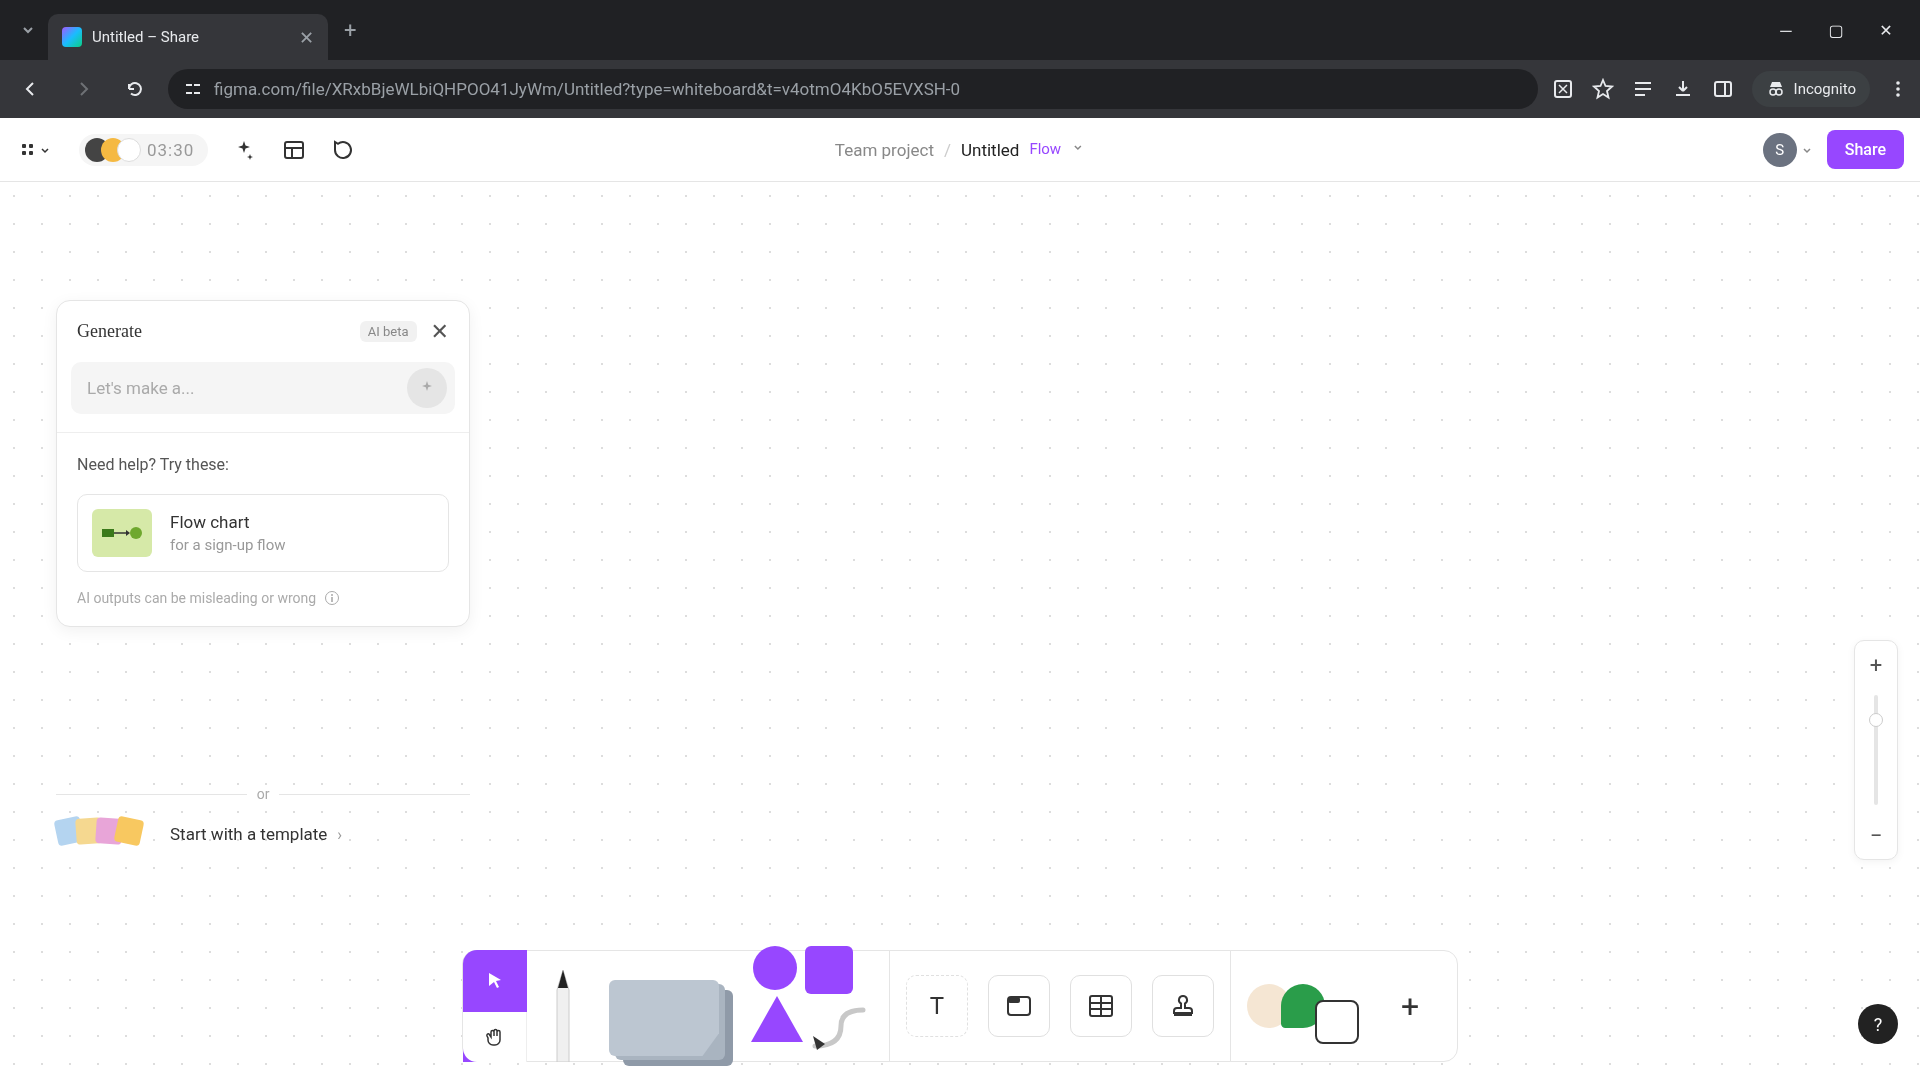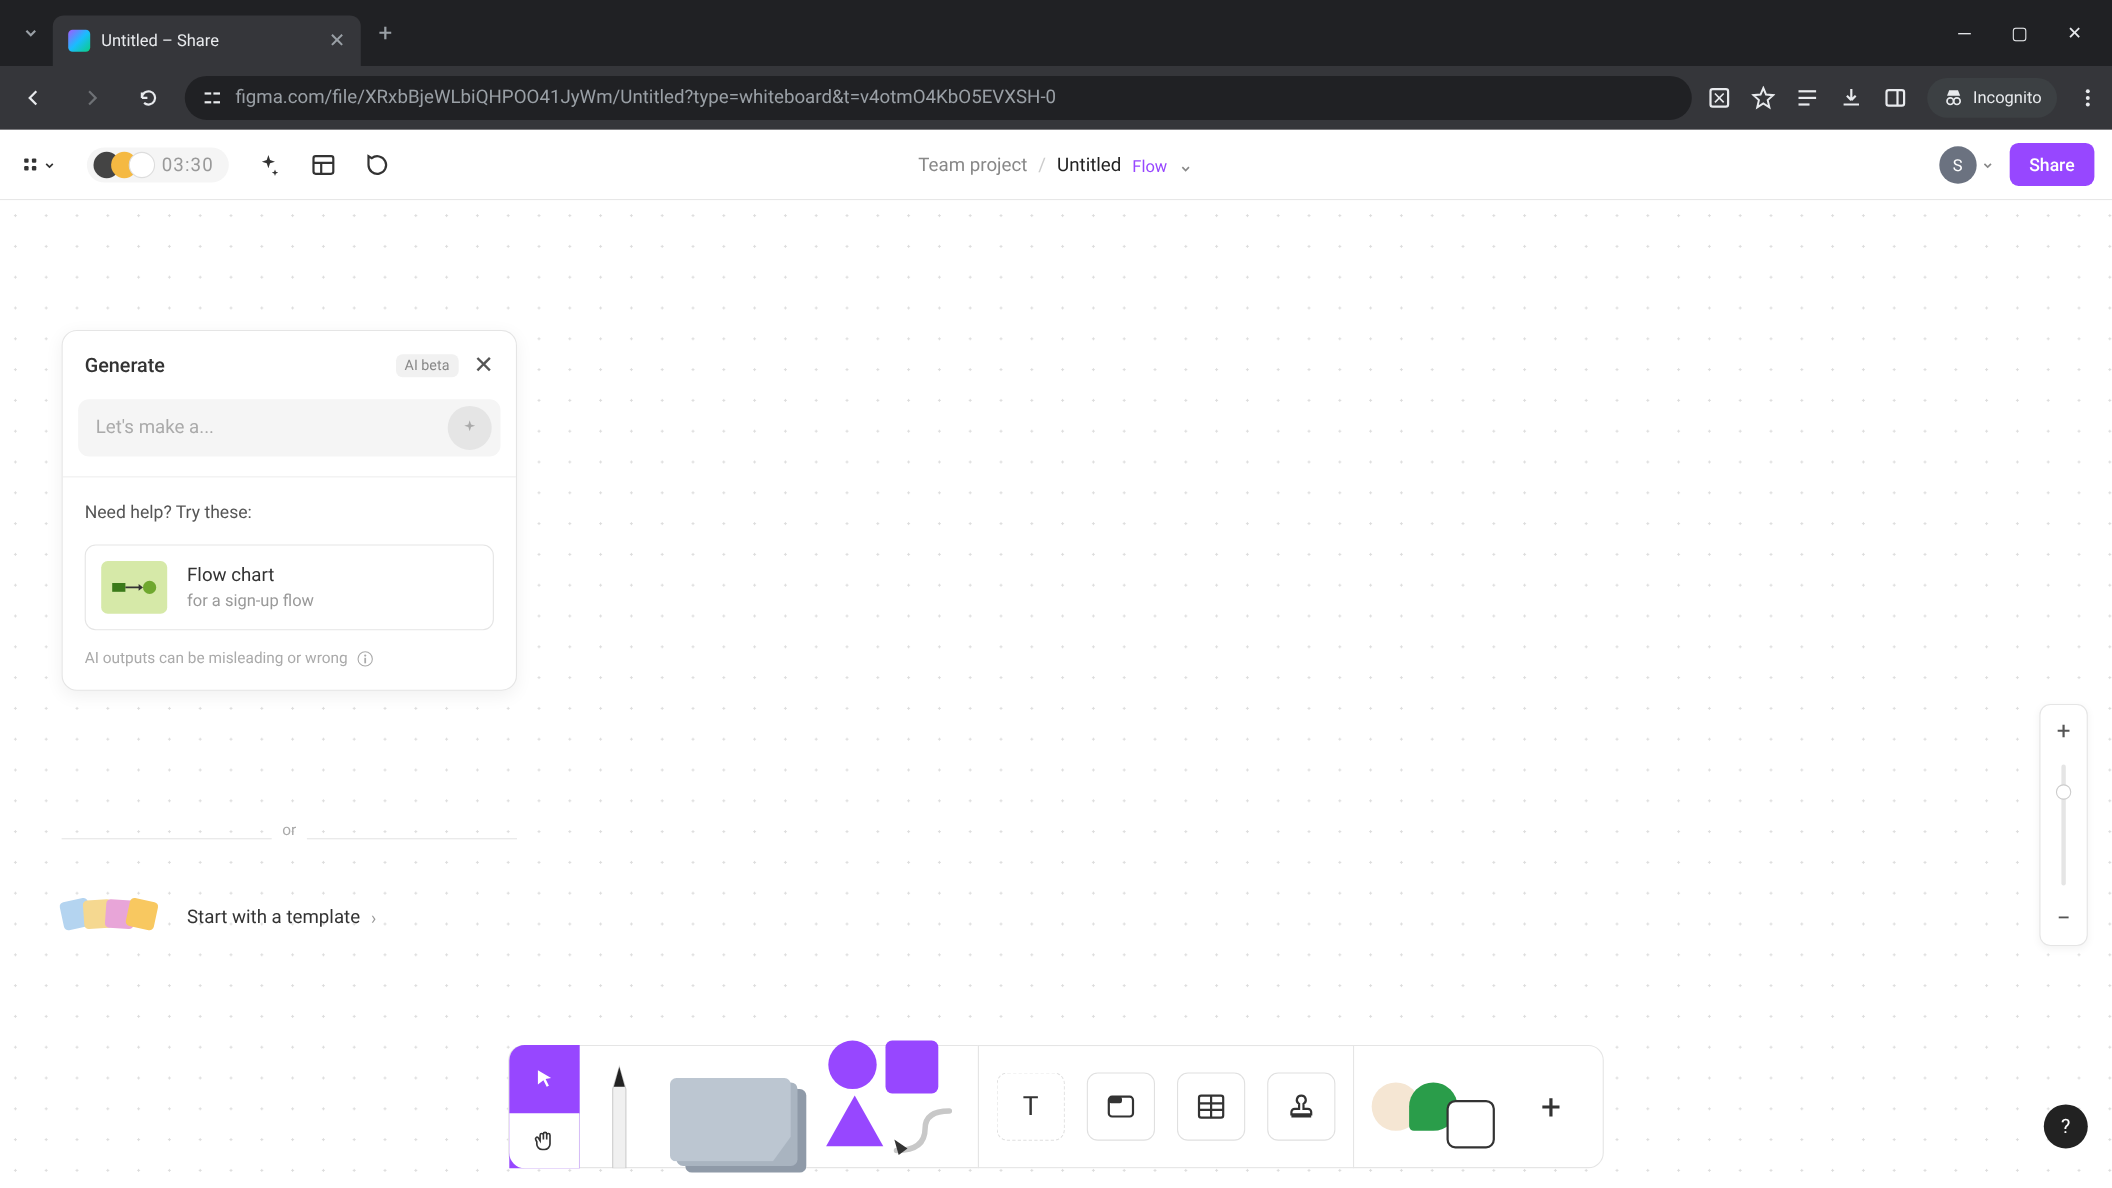--- a/index.html
+++ b/index.html
@@ -30,55 +30,55 @@
 .figma-menu { display: flex; align-items: center; gap: 6px; cursor: pointer; padding: 6px; }
 .waffle { display: grid; grid-template-columns: repeat(2, 4px); gap: 3px; }
 .waffle div { width: 4px; height: 4px; background: #333; border-radius: 1px; }
 .timer-widget { display: flex; align-items: center; gap: 6px; background: #f5f5f5; border-radius: 20px; padding: 4px 14px 4px 6px; }
 .timer-cluster { display: flex; align-items: center; }
 .timer-cluster span { width: 24px; height: 24px; border-radius: 50%; margin-left: -8px; display: inline-block; }
 .timer-cluster span:first-child { margin-left: 0; }
 .timer-text { color: #999; font-size: 17px; letter-spacing: 1px; }
 .hdr-icon { width: 28px; height: 28px; display: flex; align-items: center; justify-content: center; cursor: pointer; color: #333; }
 
-.app-center { position: absolute; left: 50%; transform: translateX(-50%); display: flex; align-items: flex-end; gap: 10px; font-size: 17px; }
+.app-center { position: absolute; left: 50%; transform: translateX(-50%); display: flex; align-items: flex-start; gap: 10px; font-size: 17px; }
 .app-center .team { color: #888; }
 .app-center .slash { color: #ccc; }
 .app-center .file { color: #222; }
 .plan-badge { color: #9747ff; font-size: 15px; }
 .file-caret { color: #888; }
 
 .app-right { margin-left: auto; display: flex; align-items: center; gap: 14px; }
 .avatar { width: 34px; height: 34px; border-radius: 50%; background: #6b7280; color: #fff; display: flex; align-items: center; justify-content: center; font-size: 15px; }
 .share-btn { background: #9747ff; color: #fff; border: none; border-radius: 8px; padding: 10px 18px; font-size: 16px; font-weight: 500; cursor: pointer; }
 
 
 .canvas { flex: 1; background: #fff; background-image: radial-gradient(#ddd 1px, transparent 1px); background-size: 28px 28px; position: relative; }
 
 
 .gen-panel { position: absolute; left: 56px; top: 118px; width: 414px; background: #fff; border: 1px solid #e5e5e5; border-radius: 14px; box-shadow: 0 4px 16px rgba(0,0,0,0.06); }
 .gen-head { display: flex; align-items: center; padding: 18px 20px; }
-.gen-title { font-size: 18px; color: #333; font-weight: 500; flex: 1; }
+.gen-title { font-size: 18px; color: #333; font-weight: 500; flex: 1; font-family: Liberation Serif, serif; }
 .ai-badge { background: #f1f1f1; color: #888; font-size: 13px; border-radius: 6px; padding: 3px 8px; margin-right: 14px; }
 .gen-close { color: #555; font-size: 22px; cursor: pointer; background: none; border: none; }
 .gen-input-row { padding: 0 14px 18px; }
 .gen-input-wrap { background: #f5f5f5; border-radius: 10px; display: flex; align-items: center; padding: 6px 8px 6px 16px; }
 .gen-input { flex: 1; border: none; background: transparent; font-size: 17px; color: #333; outline: none; padding: 10px 0; }
 .gen-input::placeholder { color: #aaa; }
 .gen-submit { width: 40px; height: 40px; border-radius: 50%; background: #e5e5e5; display: flex; align-items: center; justify-content: center; color: #aaa; }
 .gen-divider { height: 1px; background: #eee; }
 .gen-help { padding: 22px 20px 18px; }
 .help-label { font-size: 16px; color: #555; margin-bottom: 20px; }
 .suggestion { border: 1px solid #e5e5e5; border-radius: 10px; padding: 14px; display: flex; gap: 18px; align-items: center; cursor: pointer; }
 .sugg-thumb { width: 60px; height: 48px; background: #d6e9a8; border-radius: 6px; display: flex; align-items: center; justify-content: center; position: relative; }
 .sugg-title { font-size: 17px; color: #333; }
 .sugg-sub { font-size: 15px; color: #999; margin-top: 4px; }
 .gen-disclaimer { padding: 0 20px 20px; color: #aaa; font-size: 14px; display: flex; align-items: center; gap: 8px; }
 
-.or-row { position: absolute; left: 56px; top: 565px; width: 414px; display: flex; align-items: flex-end; color: #aaa; font-size: 14px; }
+.or-row { position: absolute; left: 56px; top: 604px; width: 414px; display: flex; align-items: center; color: #aaa; font-size: 14px; }
 .or-row::before, .or-row::after { content: ""; flex: 1; height: 1px; background: #e5e5e5; }
 .or-row span { padding: 0 10px; }
 
 .template-row { position: absolute; left: 62px; top: 636px; display: flex; align-items: flex-end; gap: 28px; cursor: pointer; }
 .template-thumbs { display: flex; }
 .template-thumbs span { width: 26px; height: 26px; border-radius: 4px; margin-left: -6px; }
 .template-text { font-size: 17px; color: #333; }
 .template-caret { color: #999; margin-left: -18px; }
 
 

